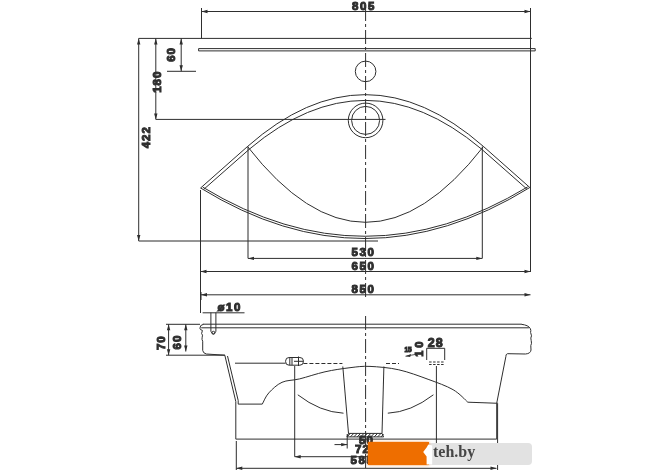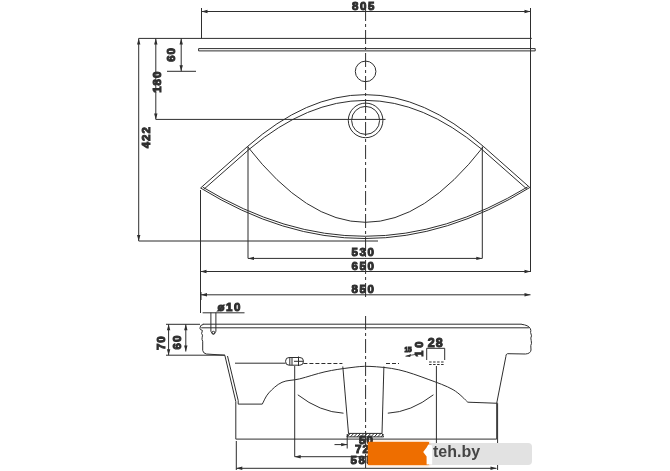--- a/index.html
+++ b/index.html
@@ -187,14 +187,14 @@
 </svg>
 
 <div style="position:absolute;left:429px;top:443px;width:103px;height:22px;background:#e2e2e2;border-radius:0 4px 4px 0;"></div>
 
 <div style="position:absolute;left:368px;top:442px;width:61.3px;height:23px;background:#ee6e00;box-shadow:0 0 2.5px rgba(238,110,0,0.75);"></div>
 
 <svg style="position:absolute;left:422px;top:443.5px;" width="12" height="21" viewBox="0 0 12 21">
   <path d="M6.3,0.6 L10.2,1.6 L10.2,20.5 L4.6,20.5 L4.6,12.5 L1.2,7.9 L4.6,3.5 Z" fill="#fff"></path>
 </svg>
 
-<div style="position:absolute;left:433px;top:443px;font-family:Liberation Sans, sans-serif;font-size:16px;font-weight:bold;color:#454545;letter-spacing:0px;">teh.by</div>
+<div style="position:absolute;left:433px;top:443px;font-family:Liberation Serif, serif;font-size:16px;font-weight:bold;color:#454545;letter-spacing:0px;">teh.by</div>
 </div>
 
 </body></html>

